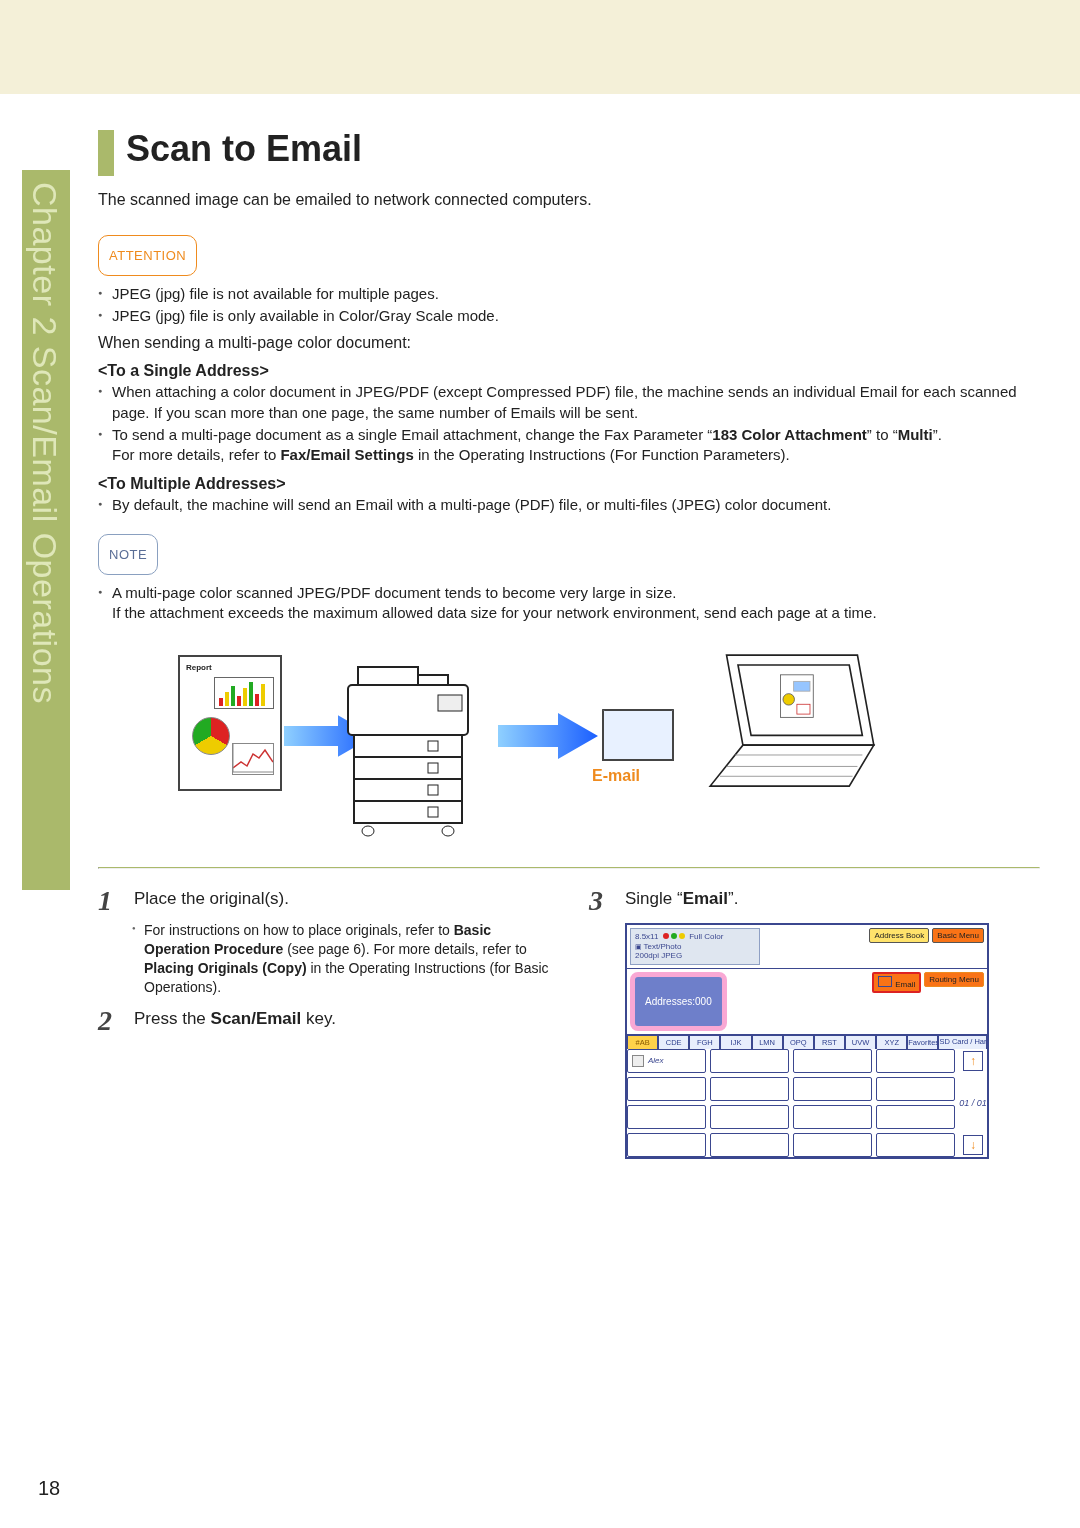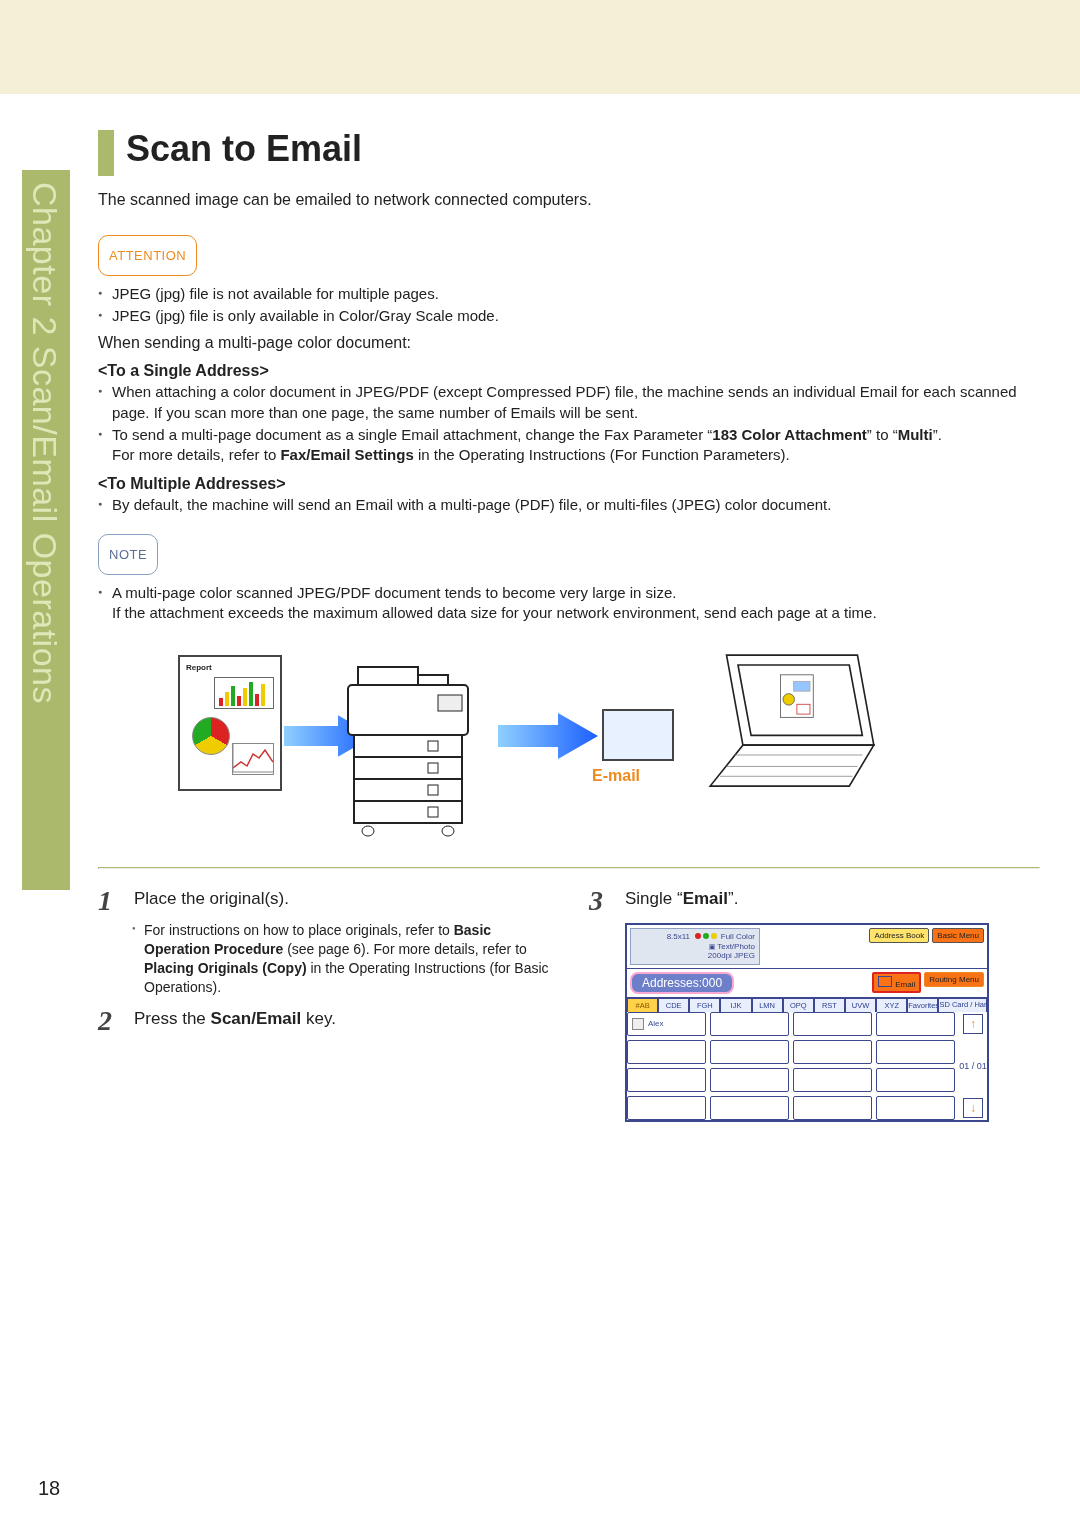--- a/index.html
+++ b/index.html
@@ -161,52 +161,52 @@
     margin:4px 0 10px 34px;padding:0;list-style:none;font-size:14px;line-height:1.35;
   }
   .sub-bullets>li{position:relative;padding-left:12px;}
   .sub-bullets>li::before{content:"●";position:absolute;left:0;top:3px;font-size:6px;color:#666;}
   
   .screen{
     margin:8px 0 0 36px;
     width:360px;border:2px solid var(--navy);
     background:#fff;font-size:9px;
   }
-  .scr-top{display:flex;gap:4px;padding:3px;border-bottom:1px solid var(--navy);text-align:right;}
+  .scr-top{display:flex;gap:4px;padding:3px;border-bottom:1px solid var(--navy);}
   .scr-status{
     background:#dfe6f0;border:1px solid #8fa0c4;padding:3px 4px;
     font-size:8px;line-height:1.2;width:120px;color:var(--navy);
   }
   .lamp{display:inline-block;width:6px;height:6px;border-radius:50%;margin-right:2px;}
   .lamp.r{background:#d22;}.lamp.g{background:#2a2;}.lamp.y{background:#ec0;}
   .scr-top-right{margin-left:auto;display:flex;gap:3px;}
   .mini-btn{
     border:1px solid #555;padding:2px 4px;background:#f97316;font-size:8px;
     color:#222;white-space:nowrap;align-self:flex-start;border-radius:2px;
   }
   .mini-btn.ylw{background:#ffe36b;}
   .mini-btn.orgline{border:1.5px solid var(--orange2);}
   .mini-btn.redbox{border:2px solid #d22;}
   .scr-mid{display:flex;gap:3px;padding:3px;border-bottom:1px solid var(--navy);align-items:center;}
   .addr-pill{
-    background:#6e7fca;color:#fff;border:2px solid #f9a8d4;border-radius:8px;
-    padding:2px 10px;font-size:12px;
+    background:#6e7fca;color:#fff;border:5px solid #f9a8d4;border-radius:8px;
+    padding:19px 10px;font-size:10px;
   }
   .env-ico{width:12px;height:9px;border:1px solid var(--navy);display:inline-block;position:relative;margin-right:3px;}
   .env-ico::before{content:"";position:absolute;left:-1px;right:-1px;top:-1px;height:6px;border:1px solid var(--navy);border-bottom:none;clip-path:polygon(0 0,100% 0,50% 100%);}
   .scr-tabs{display:flex;flex-wrap:nowrap;}
   .scr-tab{
     flex:1;border:1px solid var(--navy);border-bottom:none;
     text-align:center;font-size:7.5px;padding:2px 0;background:#e8eefc;color:#2b3d8c;
     white-space:nowrap;overflow:hidden;
   }
   .scr-tab.active{background:#ffd24a;color:#8a5a00;}
   .scr-grid{
     display:grid;grid-template-columns:1fr 1fr 1fr 1fr 28px;
-    grid-auto-rows:24px;gap:4px;position:relative;
+    grid-auto-rows:24px;gap:4px;position:relative;font-style:italic;
   }
   .cell{border:1.4px solid var(--navy);border-radius:2px;background:#fff;font-size:8px;
     display:flex;align-items:center;padding:0 4px;color:var(--navy);}
   .cell.hasuser .usr-ico{
     width:10px;height:10px;border:1px solid #888;display:inline-block;margin-right:4px;background:#eee;
   }
   .side{grid-column:5;border:none;display:flex;flex-direction:column;align-items:center;justify-content:center;font-size:9px;color:var(--navy);gap:2px;}
   .arrow-box{width:18px;height:18px;border:1.5px solid var(--navy);display:flex;align-items:center;justify-content:center;color:var(--orange2);font-weight:bold;font-size:12px;background:#fff;}
   .page-num{
     position:absolute;left:38px;bottom:28px;font-size:20px;

